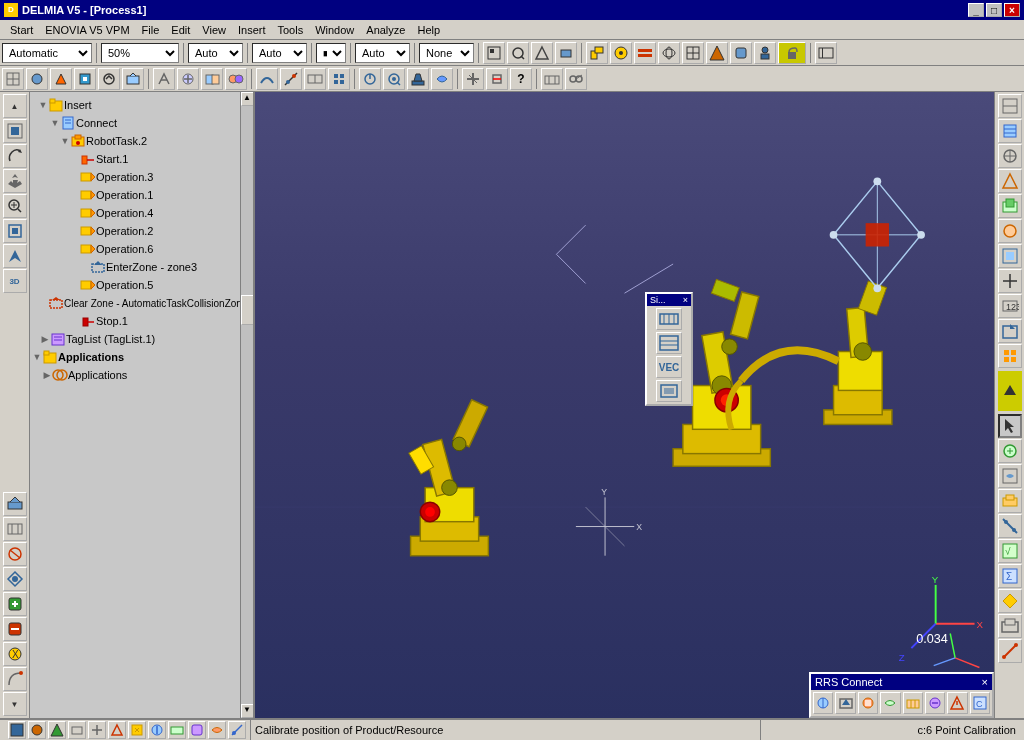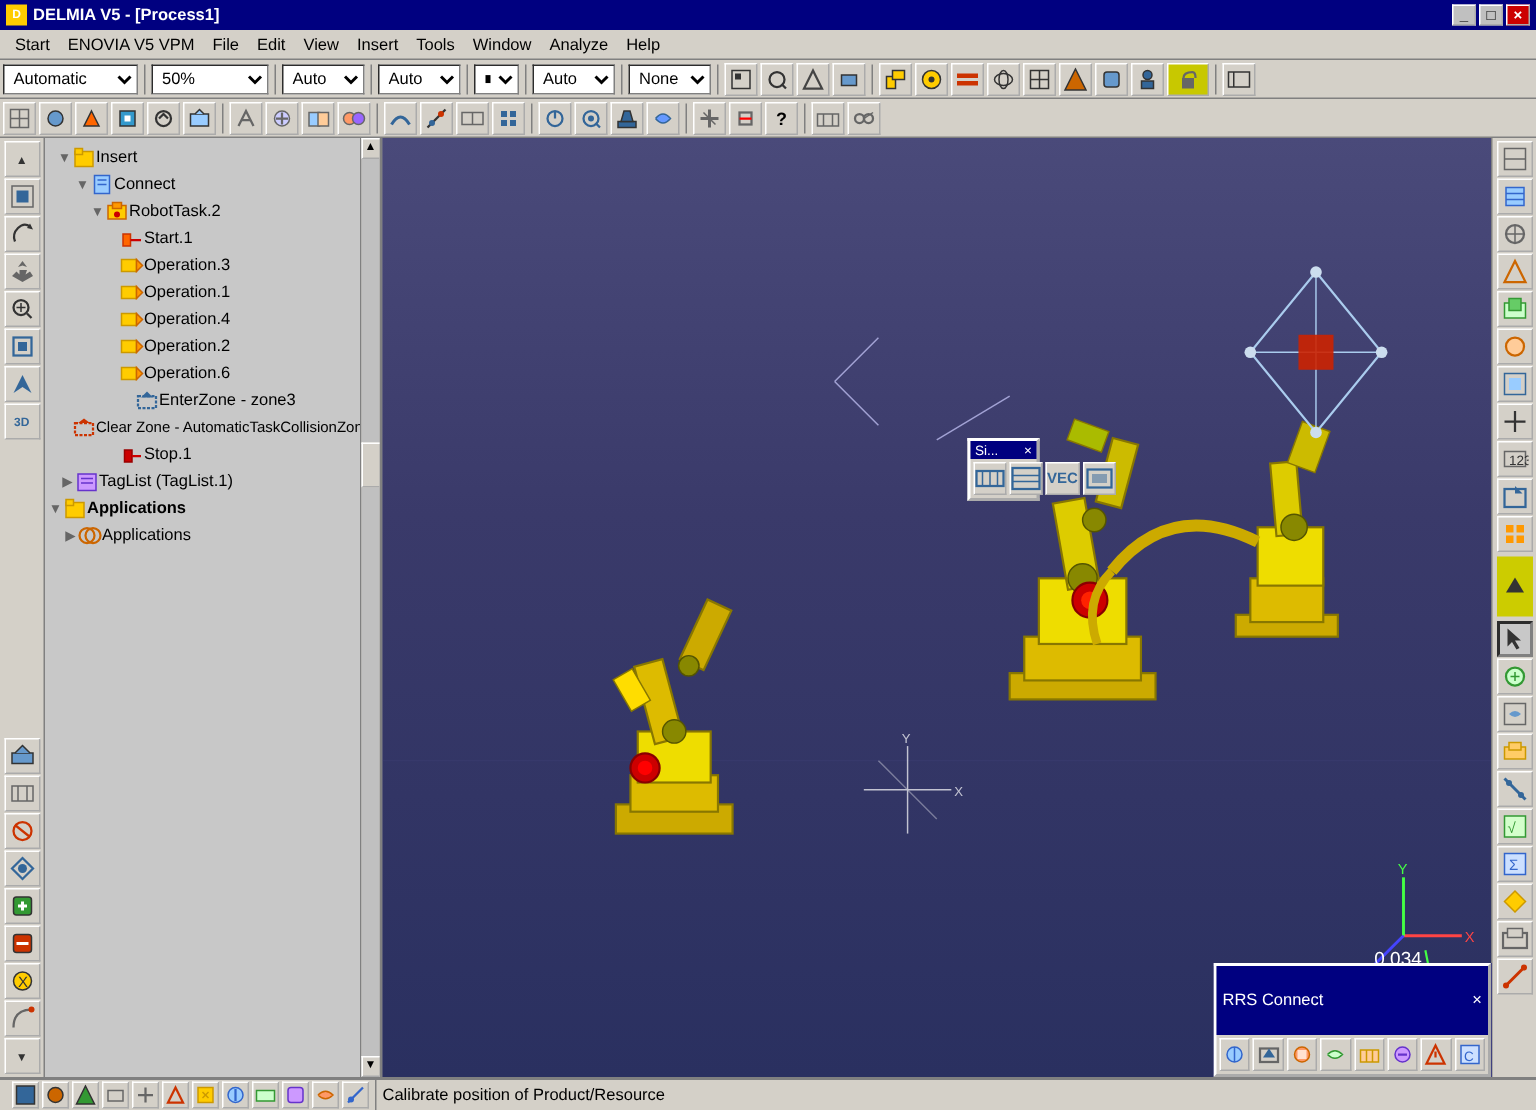--- a/index.html
+++ b/index.html
@@ -144,21 +144,21 @@
       background: #000080;
       color: white;
       font-size: 9px;
       padding: 1px 3px;
       display: flex;
       justify-content: space-between;
       align-items: center;
     }
     #float-dialog .dialog-body {
       display: flex;
-      flex-direction: row;
+      flex-direction: column;
       align-items: center;
       padding: 2px;
       gap: 2px;
     }
     .dlg-btn {
       width: 26px; height: 22px; background: #d4d0c8;
       border: 1px outset #fff; display: flex; align-items: center; justify-content: center;
       cursor: pointer; font-size: 8px;
     }
 
@@ -196,21 +196,21 @@
       right: 30px;
       width: 190px;
       background: #d4d0c8;
       border: 2px outset #fff;
       z-index: 50;
     }
     #rrs-panel .rrs-title {
       background: #000080;
       color: white;
       font-size: 11px;
-      padding: 17px 4px;
+      padding: 2px 4px;
       display: flex;
       justify-content: space-between;
       align-items: center;
     }
     #rrs-panel .rrs-body {
       display: flex;
       align-items: center;
       padding: 2px;
       gap: 2px;
     }
@@ -730,20 +730,31 @@
       <span style="display:inline-block;width:10px;"></span>
       <span class="tree-icon">
         <svg width="16" height="16">
             <rect x="2" y="5" width="12" height="8" fill="none" stroke="#336699" stroke-width="1.5" stroke-dasharray="2,1"></rect>
             <polygon points="8,2 12,6 4,6" fill="#336699"></polygon>
           </svg>
       </span>
       <span class="tree-label">EnterZone - zone3</span>
     </div>
 
+    <div class="tree-item">
+      <span style="display:inline-block;width:40px;"></span>
+      <span style="display:inline-block;width:10px;"></span>
+      <span class="tree-icon">
+        <svg width="16" height="16">
+            <rect x="1" y="4" width="10" height="8" fill="#ffcc00" stroke="#cc9900" stroke-width="1"></rect>
+            <polygon points="11,4 15,8 11,12" fill="#ff9900" stroke="#cc6600" stroke-width="1"></polygon>
+          </svg>
+      </span>
+      <span class="tree-label">Operation.5</span>
+    </div>
 
 
     <div class="tree-item">
       <span style="display:inline-block;width:50px;"></span>
       <span style="display:inline-block;width:10px;"></span>
       <span class="tree-icon">
         <svg width="16" height="16">
             <rect x="2" y="5" width="12" height="8" fill="none" stroke="#cc3300" stroke-width="1.5" stroke-dasharray="2,1"></rect>
             <polygon points="4,5 12,5 8,2" fill="#cc3300"></polygon>
           </svg>
@@ -1149,20 +1160,23 @@
           <line x1="2" y1="12" x2="12" y2="2" stroke="#3366cc" stroke-width="1.5"></line>
           <circle cx="4" cy="10" r="2" fill="#3366cc"></circle>
         </svg>
     </div>
   </div>
 
   <div class="status-section">
     <span>Calibrate position of Product/Resource</span>
   </div>
 
+  <div class="status-section" style="flex:0.5;justify-content:flex-end;">
+    <span>c:6 Point Calibration</span>
+  </div>
 </div>
 
 <div id="rrs-panel" style="position:fixed;bottom:22px;right:30px;width:185px;background:#d4d0c8;border:2px outset #fff;z-index:50;">
   <div class="rrs-title">
     <span>RRS Connect</span>
     <span style="cursor:pointer;">×</span>
   </div>
   <div class="rrs-body">
     <div class="tb-small-btn">
       <svg width="16" height="16">

